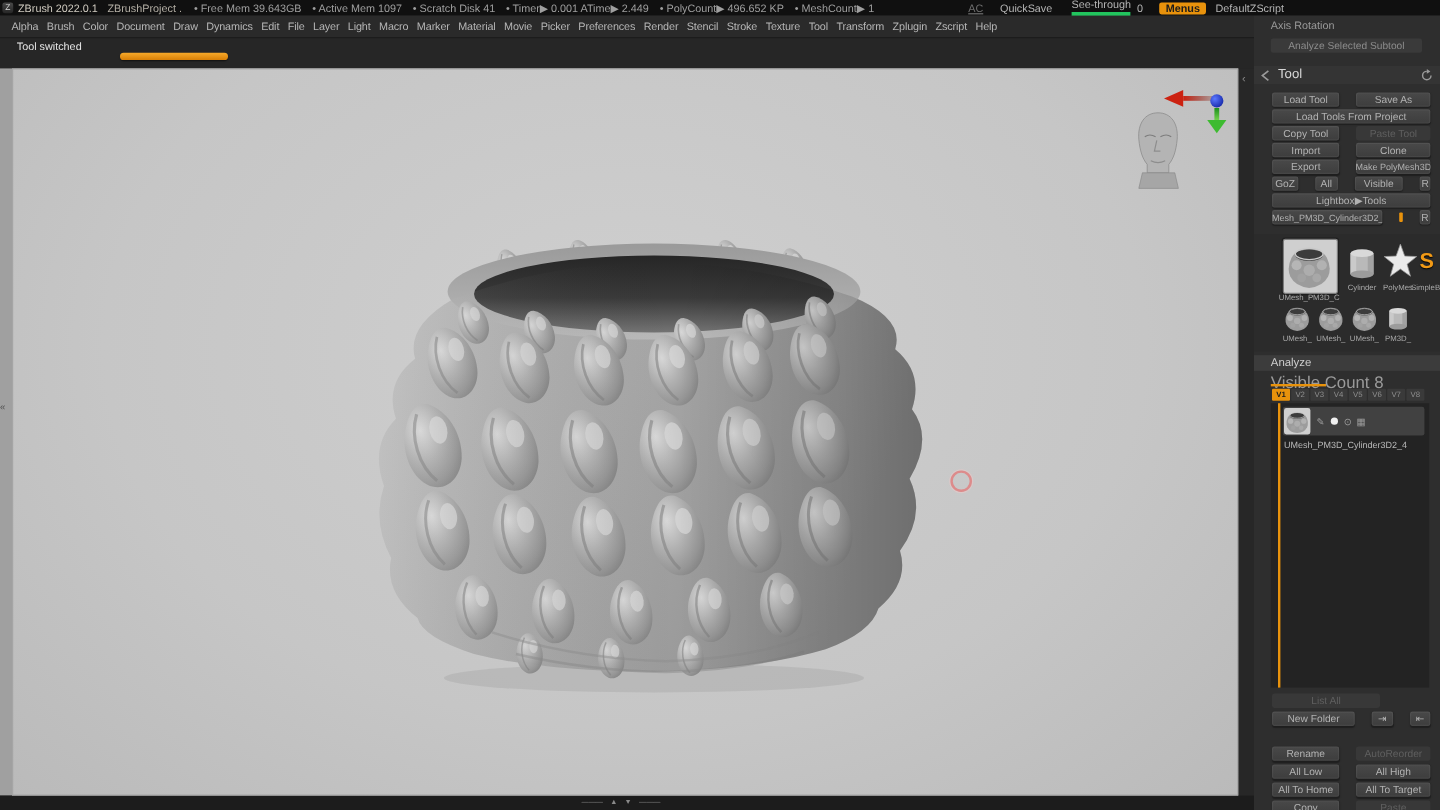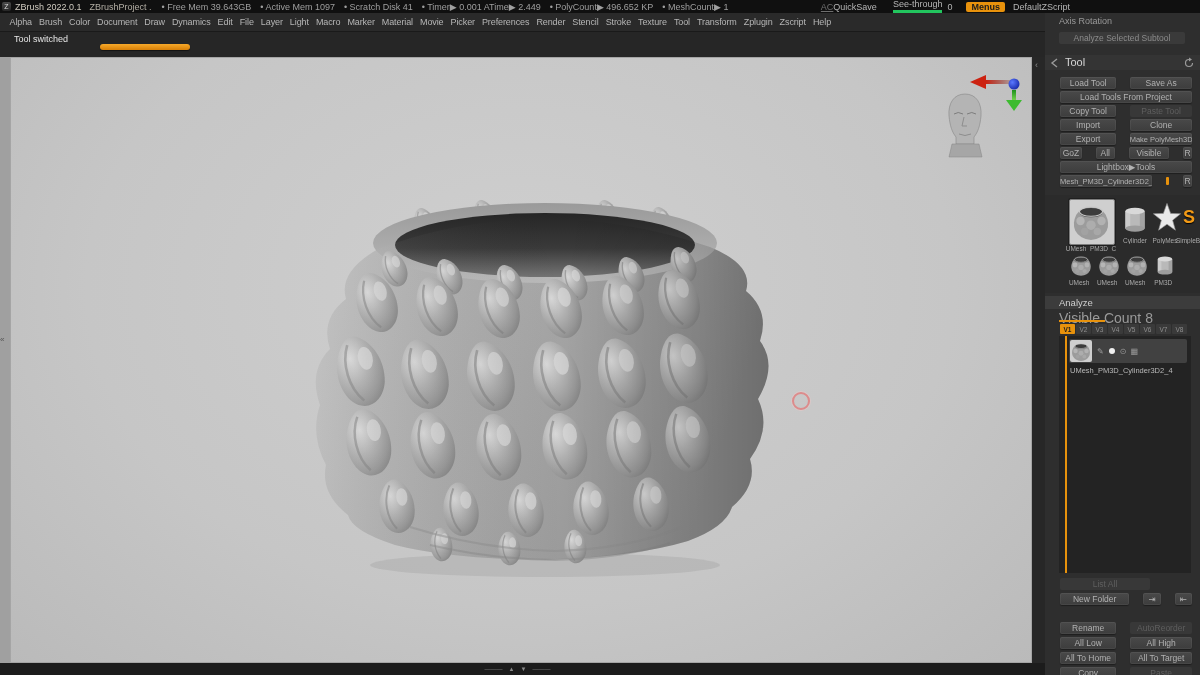--- a/index.html
+++ b/index.html
@@ -8,21 +8,21 @@
 
   
   #titlebar{position:absolute;left:0;top:0;width:1200px;height:13px;background:#101010;
             display:flex;align-items:center;font-size:9px;color:#a8a8a8;white-space:nowrap;}
   #titlebar .logo{width:9px;height:9px;margin:0 4px 0 2px;background:linear-gradient(#4a4a4a,#262626);
             border-radius:2px;color:#d8d8d8;font-size:7px;display:flex;align-items:center;justify-content:center;}
   #titlebar .app{color:#cfcabf;margin-right:8px;}
   #titlebar .proj{color:#b3aea4;margin-right:10px;}
   #titlebar .stat{color:#9f9f9f;margin-right:9px;}
   #titlebar .right{margin-left:auto;display:flex;align-items:center;margin-right:130px;}
-  #titlebar .ac{color:#6f6f6f;text-decoration:underline;}
+  #titlebar .ac{color:#6f6f6f;margin-right:14px;text-decoration:underline;}
   #titlebar .qs{color:#b5b5b5;margin-right:16px;}
   #titlebar .st{color:#b5b5b5;border-bottom:5px solid #22c55e;padding-bottom:1px;margin-right:5px;}
   #titlebar .stv{color:#b5b5b5;margin-right:14px;}
   #titlebar .menus{background:#e8920c;color:#1c1c1c;border-radius:2px;padding:0 5px;height:10px;
             display:flex;align-items:center;margin-right:8px;font-weight:bold;}
   #titlebar .zs{color:#b5b5b5;}
 
   
   #menubar{position:absolute;left:0;top:13px;width:1045px;height:19px;background:#2a2a2a;
            border-bottom:1px solid #1a1a1a;display:flex;align-items:center;padding-left:6px;

